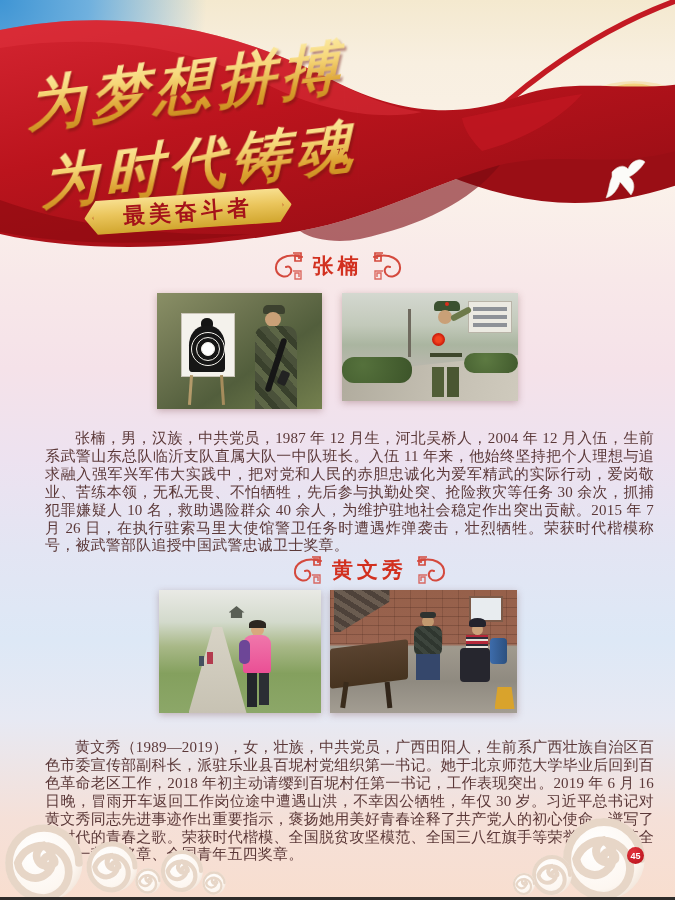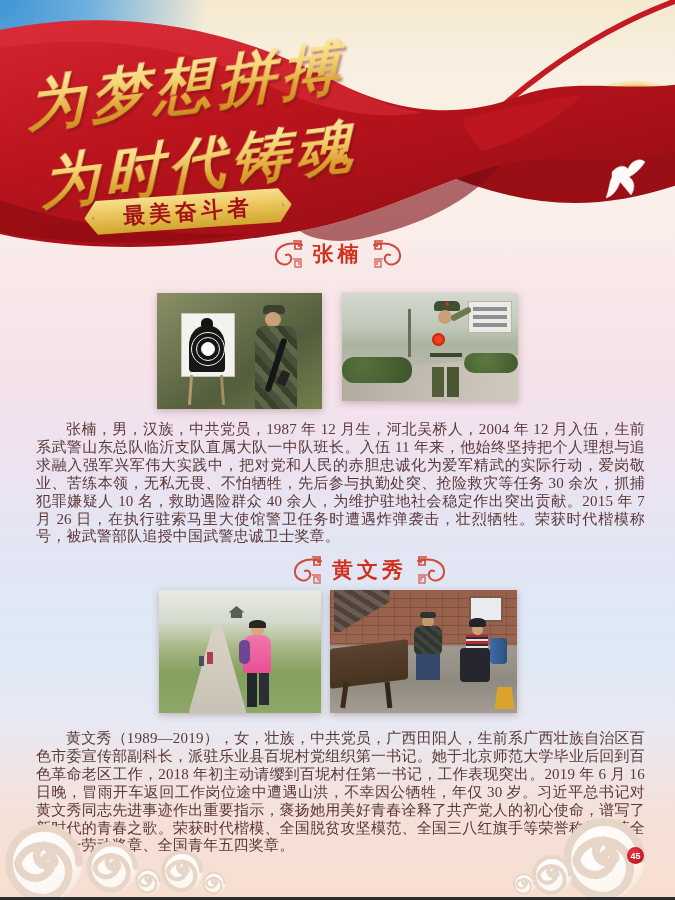--- a/index.html
+++ b/index.html
@@ -31,26 +31,26 @@
     transform:rotate(-4deg);
   }
   .badge-inner{
     width:190px;height:27px;display:flex;align-items:center;justify-content:center;
     border:1.5px solid #a5131a;clip-path:polygon(0% 50%,5% 8%,95% 8%,100% 50%,95% 92%,5% 92%);
     color:#a5131a;font-weight:bold;font-size:22px;letter-spacing:4px;line-height:1;
   }
   .section-header{position:absolute;left:0;width:100%;display:flex;
     justify-content:center;align-items:center;gap:9px;}
   .section-header h2{margin:0;font-size:21px;font-weight:bold;color:#d2301f;letter-spacing:4px;}
-  .sh1{top:239px;} .sh2{top:555px;padding-left:32px;}
+  .sh1{top:251px;} .sh2{top:555px;padding-left:32px;}
   .photos-row{position:absolute;left:0;width:100%;display:flex;justify-content:center;align-items:flex-start;}
   .pr1{top:293px;gap:20px;} .pr2{top:590px;gap:9px;}
   .photo{position:relative;overflow:hidden;box-shadow:0 2px 7px rgba(120,70,70,.35);background:#777;}
   .bio{
-    position:absolute;left:33px;width:609px;margin:3px;
+    position:absolute;left:33px;width:609px;margin:12px;
     font-size:15px;line-height:17.9px;color:#5b3838;
     text-align:justify;text-indent:2em;letter-spacing:.2px;
   }
   .bio1{top:418px;} .bio2{top:727px;}
   .page-number{
     position:absolute;left:627px;top:847px;width:17px;height:17px;border-radius:50%;
     background:radial-gradient(circle at 35% 30%,#e2333d,#b40f18);
     color:#fff;font-size:9px;font-weight:bold;display:flex;align-items:center;justify-content:center;
     font-family:"Liberation Sans",sans-serif;
   }

